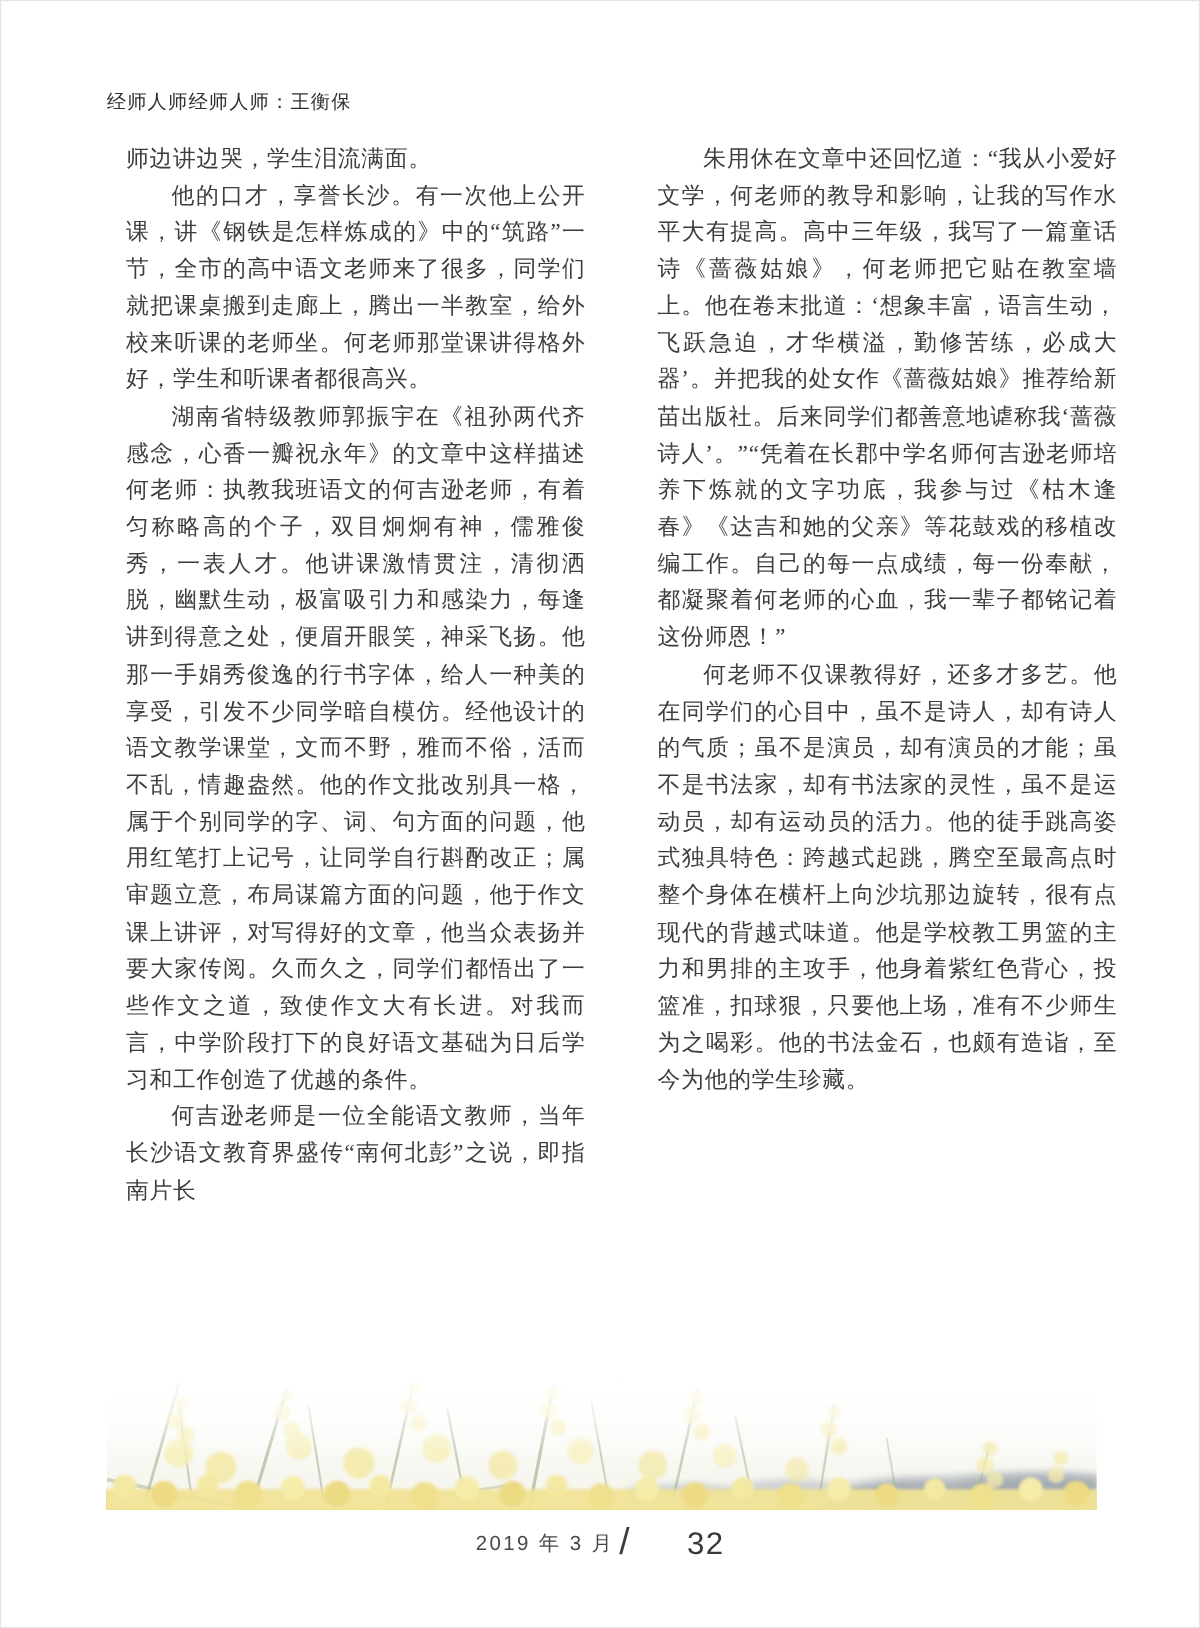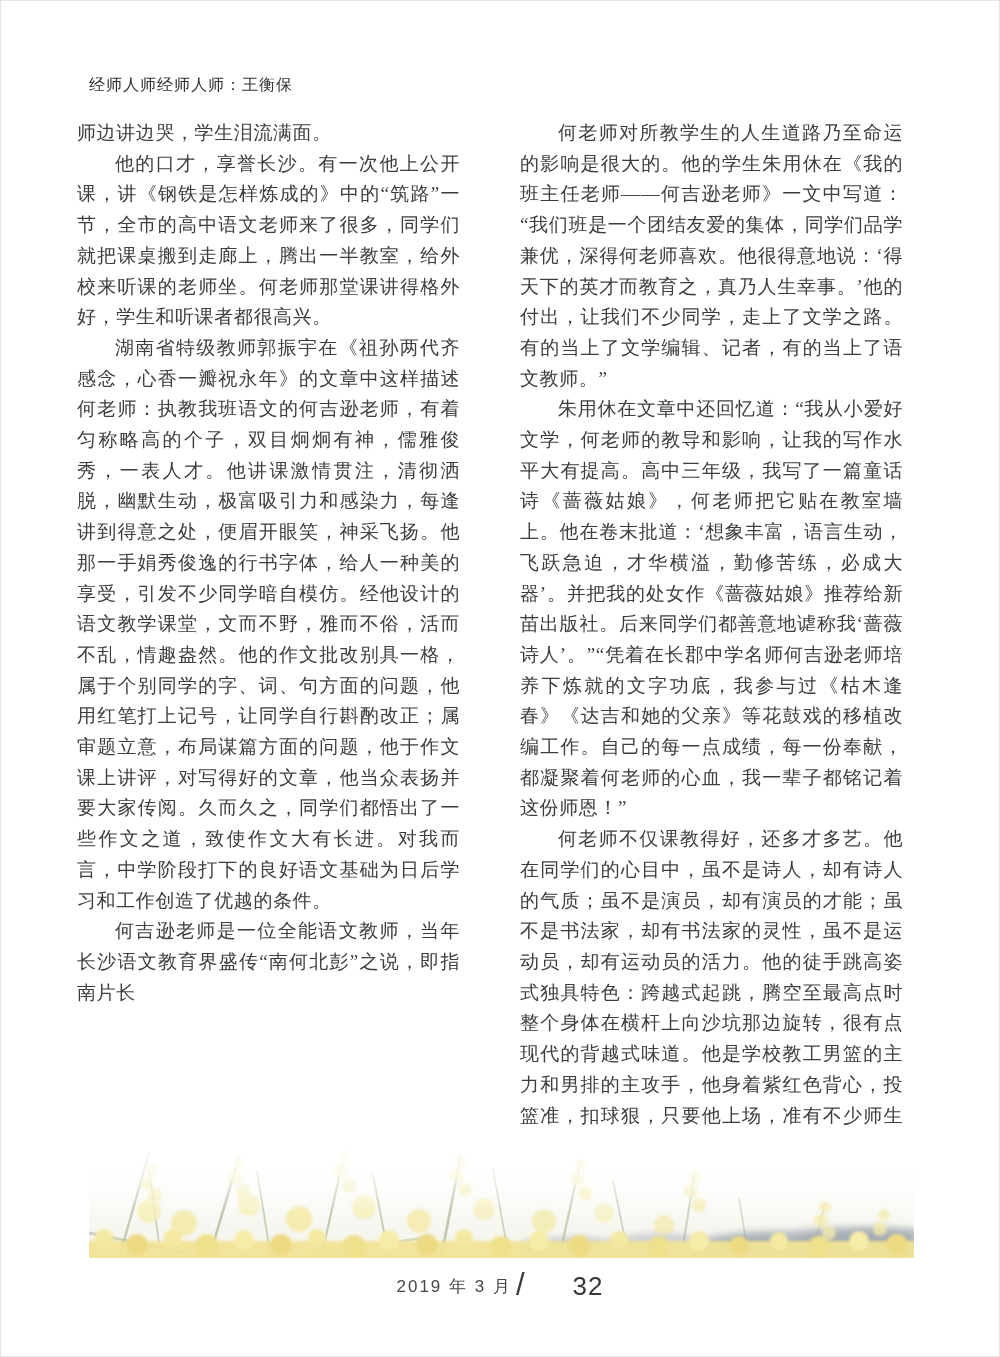--- a/index.html
+++ b/index.html
@@ -11,21 +11,21 @@
        font-family:"Liberation Serif", serif;}
   .page{position:absolute;inset:0;background:#ffffff;border:1px solid #e4e4e4;box-sizing:border-box;}
 
   
   .page-header{position:absolute;left:88px;right:87px;top:74px;
     display:flex;align-items:baseline;
     font-family:"Liberation Sans", sans-serif;font-size:16px;color:var(--header-text);
     letter-spacing:1px;}
 
   
-  .columns{position:absolute;left:76px;top:117px;width:826px;height:1018px;
+  .columns{position:absolute;left:104px;top:117px;width:826px;height:1018px;
     display:flex;gap:60px;overflow:hidden;}
   .col{width:394px;}
   .col p{margin:0;font-size:19px;line-height:30.7px;color:var(--body-text);
     text-align:justify;text-indent:2em;letter-spacing:0.6px;}
   .col p.continuation{text-indent:0;}
 
   
   .photo{position:absolute;left:88px;top:1140px;width:825px;height:117px;overflow:hidden;}
   .photo svg{display:block;}
 
@@ -47,21 +47,20 @@
   </header>
 
   <main class="columns">
     <div class="col">
       <p class="continuation">师边讲边哭，学生泪流满面。</p>
       <p>他的口才，享誉长沙。有一次他上公开课，讲《钢铁是怎样炼成的》中的“筑路”一节，全市的高中语文老师来了很多，同学们就把课桌搬到走廊上，腾出一半教室，给外校来听课的老师坐。何老师那堂课讲得格外好，学生和听课者都很高兴。</p>
       <p>湖南省特级教师郭振宇在《祖孙两代齐感念，心香一瓣祝永年》的文章中这样描述何老师：执教我班语文的何吉逊老师，有着匀称略高的个子，双目炯炯有神，儒雅俊秀，一表人才。他讲课激情贯注，清彻洒脱，幽默生动，极富吸引力和感染力，每逢讲到得意之处，便眉开眼笑，神采飞扬。他那一手娟秀俊逸的行书字体，给人一种美的享受，引发不少同学暗自模仿。经他设计的语文教学课堂，文而不野，雅而不俗，活而不乱，情趣盎然。他的作文批改别具一格，属于个别同学的字、词、句方面的问题，他用红笔打上记号，让同学自行斟酌改正；属审题立意，布局谋篇方面的问题，他于作文课上讲评，对写得好的文章，他当众表扬并要大家传阅。久而久之，同学们都悟出了一些作文之道，致使作文大有长进。对我而言，中学阶段打下的良好语文基础为日后学习和工作创造了优越的条件。</p>
       <p>何吉逊老师是一位全能语文教师，当年长沙语文教育界盛传“南何北彭”之说，即指南片长</p>
     </div>
     <div class="col">
-      <p>何老师对所教学生的人生道路乃至命运的影响是很大的。他的学生朱用休在《我的班主任老师——何吉逊老师》一文中写道：“我们班是一个团结友爱的集体，同学们品学兼优，深得何老师喜欢。他很得意地说：‘得天下的英才而教育之，真乃人生幸事。’他的付出，让我们不少同学，走上了文学之路。有的当上了文学编辑、记者，有的当上了语文教师。”</p>
       <p>朱用休在文章中还回忆道：“我从小爱好文学，何老师的教导和影响，让我的写作水平大有提高。高中三年级，我写了一篇童话诗《蔷薇姑娘》，何老师把它贴在教室墙上。他在卷末批道：‘想象丰富，语言生动，飞跃急迫，才华横溢，勤修苦练，必成大器’。并把我的处女作《蔷薇姑娘》推荐给新苗出版社。后来同学们都善意地谑称我‘蔷薇诗人’。”“凭着在长郡中学名师何吉逊老师培养下炼就的文字功底，我参与过《枯木逢春》《达吉和她的父亲》等花鼓戏的移植改编工作。自己的每一点成绩，每一份奉献，都凝聚着何老师的心血，我一辈子都铭记着这份师恩！”</p>
       <p>何老师不仅课教得好，还多才多艺。他在同学们的心目中，虽不是诗人，却有诗人的气质；虽不是演员，却有演员的才能；虽不是书法家，却有书法家的灵性，虽不是运动员，却有运动员的活力。他的徒手跳高姿式独具特色：跨越式起跳，腾空至最高点时整个身体在横杆上向沙坑那边旋转，很有点现代的背越式味道。他是学校教工男篮的主力和男排的主攻手，他身着紫红色背心，投篮准，扣球狠，只要他上场，准有不少师生为之喝彩。他的书法金石，也颇有造诣，至今为他的学生珍藏。</p>
     </div>
   </main>
 
   <div class="photo">
     <svg width="825" height="117" viewBox="0 0 825 117" xmlns="http://www.w3.org/2000/svg">
       <defs>
         <filter id="b6" x="-20%" y="-20%" width="140%" height="140%">
             <feGaussianBlur stdDeviation="3.2"></feGaussianBlur>

